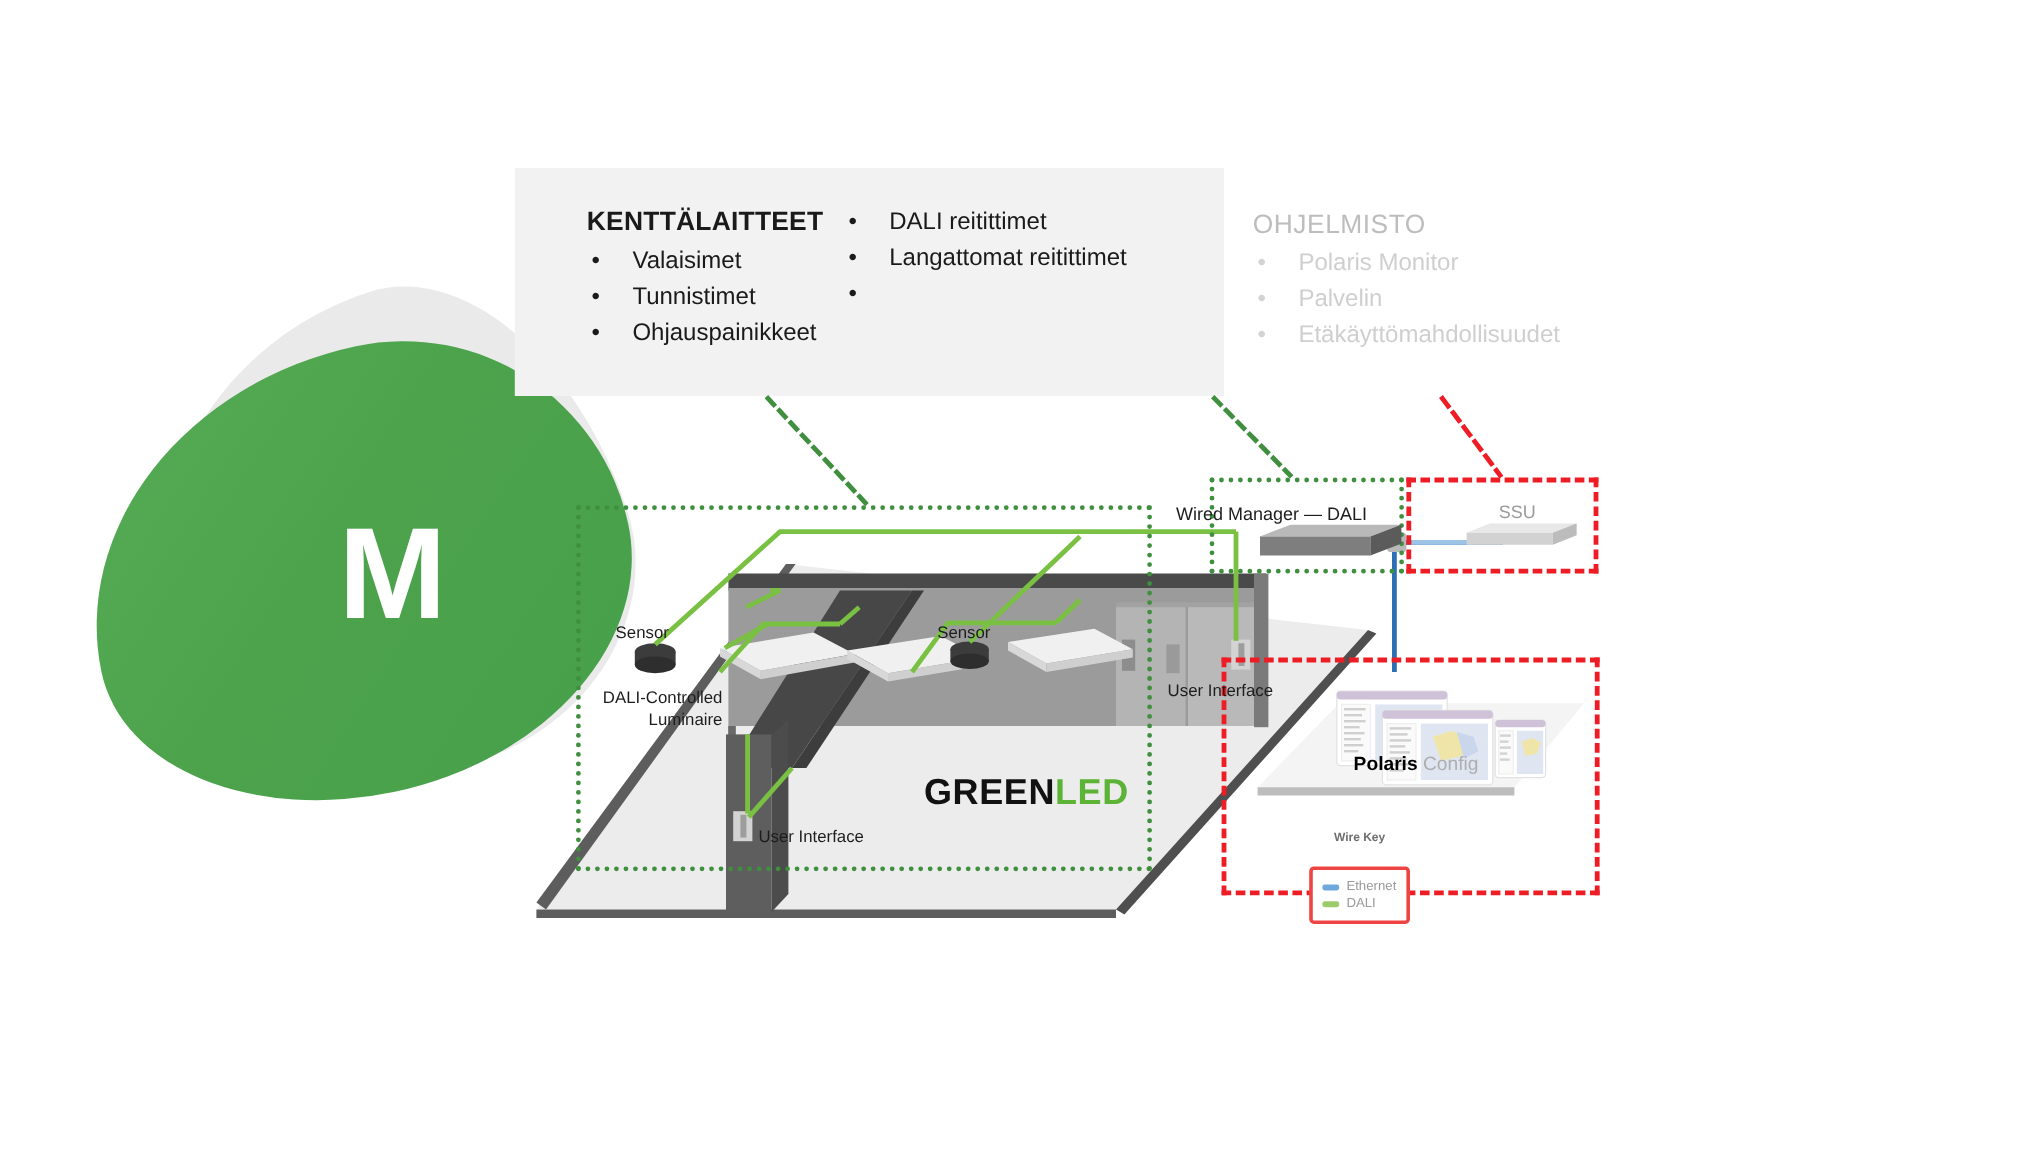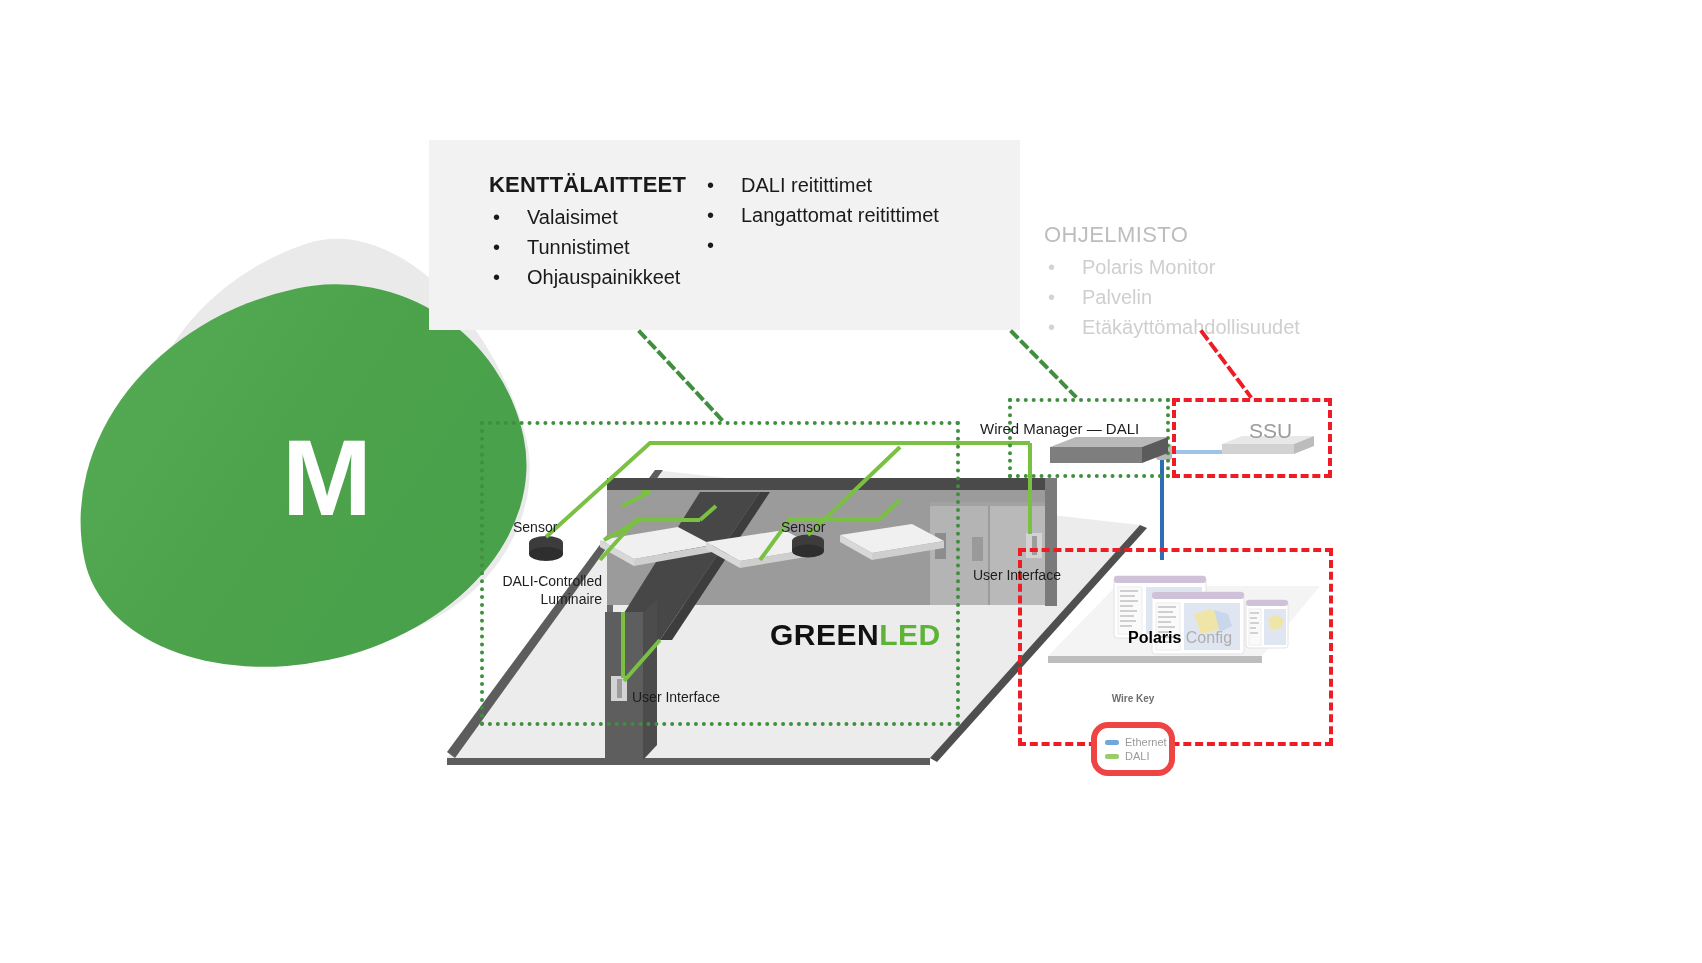--- a/index.html
+++ b/index.html
@@ -22,21 +22,21 @@
      transform:rotate(0deg);padding-left:56px;box-sizing:border-box;}
 
   
   .legend-panel{position:absolute;left:429px;top:140px;width:591px;height:190px;
      background:#f2f2f2;}
   .legend-cols{position:absolute;left:429px;top:140px;width:960px;height:200px;
      display:flex;gap:0;padding:32px 0 0 0;box-sizing:border-box;}
   .lcol{box-sizing:border-box;}
   .lcol.c1{width:248px;padding-left:60px;}
   .lcol.c2{width:315px;padding-left:26px;}
-  .lcol.c3{width:380px;padding-left:52px;padding-top:2px;margin-top:48px;}
+  .lcol.c3{width:380px;padding-left:52px;padding-top:2px;}
   .lhead{font-size:22px;font-weight:bold;letter-spacing:.2px;margin-bottom:6px;}
   .lcol.c3 .lhead{color:#bdbdbd;font-weight:normal;letter-spacing:.4px;}
   .litem{display:flex;font-size:20px;line-height:26px;margin-bottom:4px;}
   .lbul{width:34px;flex:none;text-align:left;padding-left:4px;}
   .lcol.c3 .litem{color:#cfcfcf;}
   .lcol.c3 .lbul{color:#d3d3d3;}
 
   
   .leader{position:absolute;left:0;top:0;width:1702px;height:963px;pointer-events:none;}
 
@@ -50,34 +50,34 @@
   .z-soft{left:1018px;top:548px;width:315px;height:198px;}
 
   .lbl{position:absolute;font-size:14px;color:#1d1d1d;white-space:nowrap;}
   .lbl.r{text-align:right;}
   .lbl.grey{color:#9b9b9b;}
 
   
   .router{position:absolute;left:1050px;top:437px;width:118px;height:30px;}
   .ssu-dev{position:absolute;left:1222px;top:436px;width:92px;height:22px;}
 
-  .greenled{position:absolute;left:770px;top:618px;font-size:30px;font-weight:bold;
+  .greenled{position:absolute;left:770px;top:644px;font-size:30px;font-weight:bold;
      letter-spacing:.5px;}
   .greenled .g1{color:#111;}
   .greenled .g2{color:#5cb335;}
 
   
   .pm{position:absolute;left:1030px;top:560px;width:290px;height:110px;}
   .pm-label{position:absolute;left:1128px;top:629px;font-size:16px;color:#aeaeae;}
   .pm-label b{color:#000000;font-weight:bold;}
 
   
   .wk{position:absolute;left:1091px;top:693px;width:84px;}
   .wk-title{font-size:10px;font-weight:bold;color:#6f6f6f;text-align:center;margin-bottom:18px;}
-  .wk-box{border:6px solid #ef4444;border-radius:17px;background:#fff;padding:6px 8px;}
+  .wk-box{border:3px solid #ef4444;border-radius:4px;background:#fff;padding:6px 8px;}
   .wk-row{display:flex;align-items:center;gap:6px;margin:2px 0;}
   .wk-swatch{width:14px;height:5px;border-radius:2px;flex:none;}
   .wk-txt{font-size:11px;color:#9a9a9a;}
 </style>
 </head>
 <body>
 
 <div class="stage">
 
   <div class="blob-grey"></div>
@@ -300,21 +300,21 @@
       <path d="M238,58 l9,-3 l7,4 l-3,9 l-10,2 z" fill="#f0e5a8"></path>
     </g>
   </svg>
 
   <div class="lbl" style="left:513px;top:519px;">Sensor</div>
   <div class="lbl" style="left:781px;top:519px;">Sensor</div>
   <div class="lbl r" style="left:477px;top:572px;width:125px;line-height:18px;white-space:normal;">DALI-Controlled Luminaire</div>
   <div class="lbl" style="left:632px;top:689px;">User Interface</div>
   <div class="lbl" style="left:973px;top:567px;">User Interface</div>
   <div class="lbl" style="left:980px;top:420px;font-size:15px;">Wired Manager — DALI</div>
-  <div class="lbl grey" style="left:1249px;top:419px;font-size:21px;">SSU</div>
+  <div class="lbl grey" style="left:1249px;top:419px;font-size:15px;">SSU</div>
 
   <div class="pm-label">
     <b>Polaris</b><span> </span><span>Config</span>
   </div>
 
   <div class="greenled">
     <span class="g1">GREEN</span><span class="g2">LED</span>
   </div>
 
   <div class="wk">

